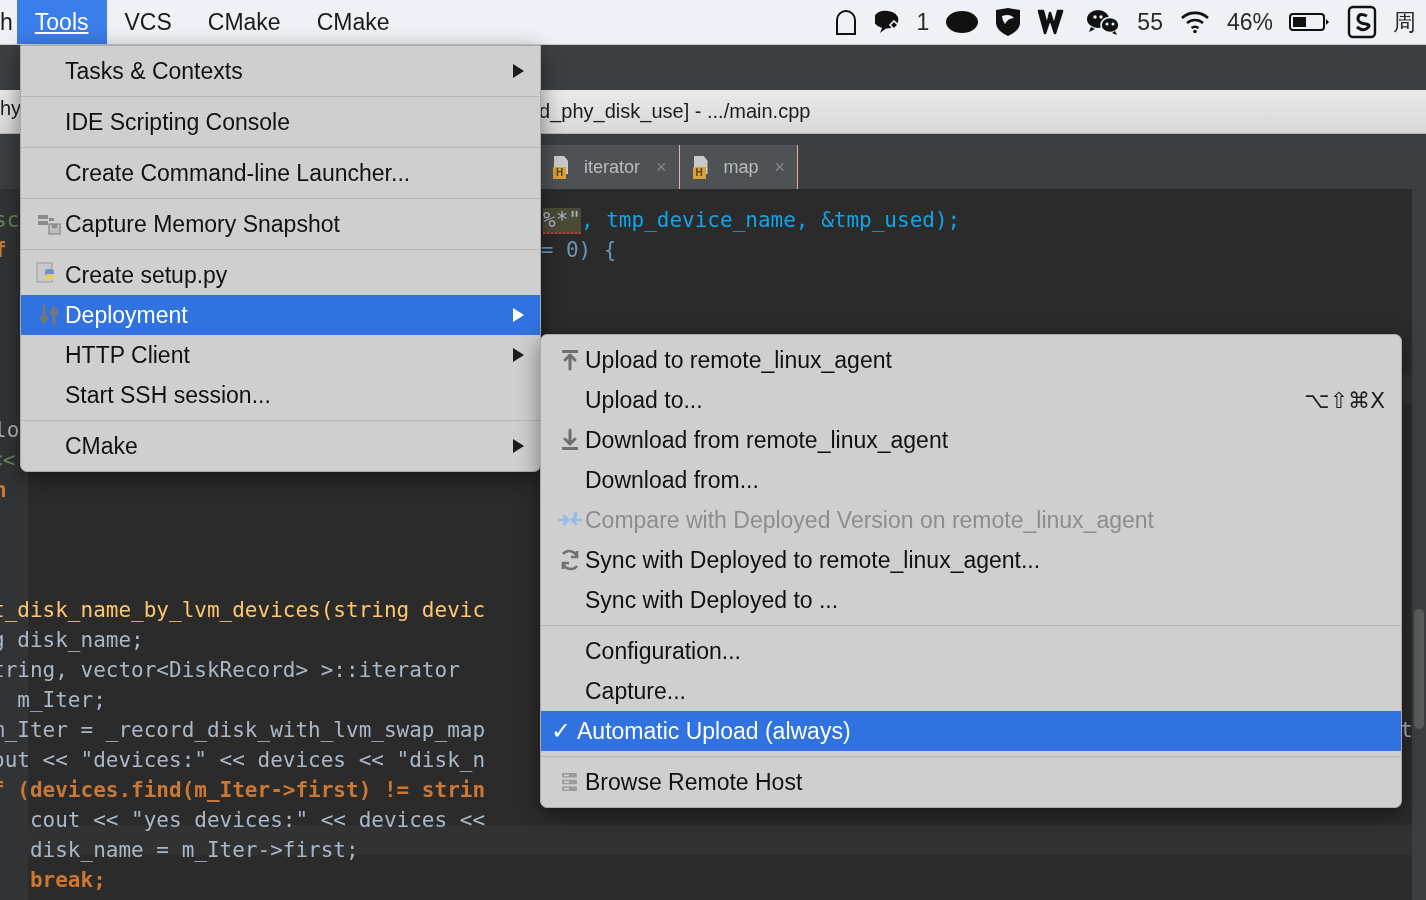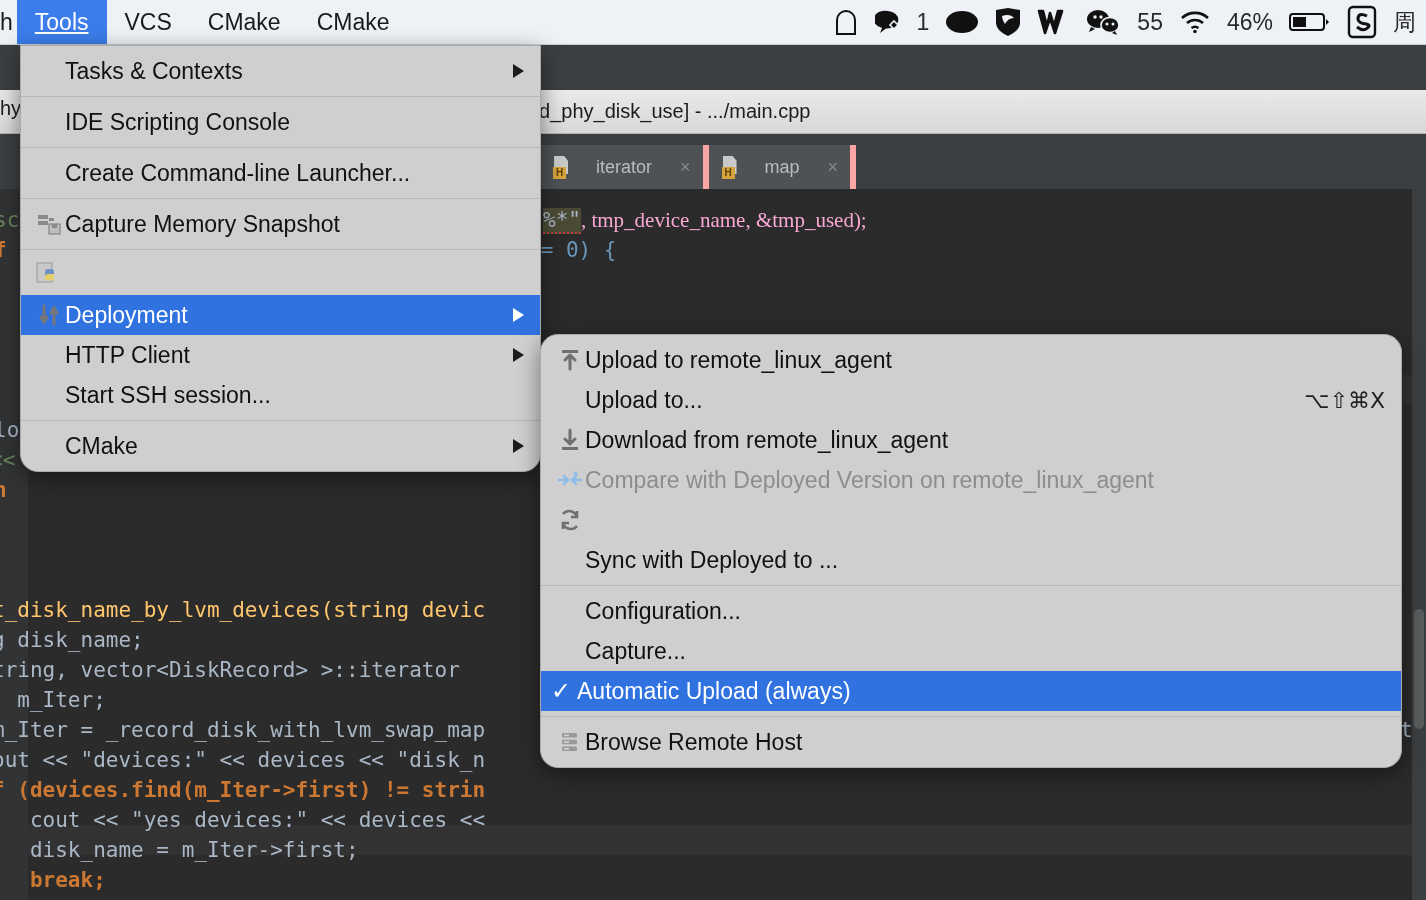--- a/index.html
+++ b/index.html
@@ -27,23 +27,23 @@
     margin-left: 0px; padding-left: 528px;
   }
   .ide-title-left {
     position: absolute; left: 0px; top: 52px; color:#1c1c1c; font-size:20px;
   }
   .ide-tabsrow {
     position: absolute; left: 0; top: 89px; width: 1426px; height: 55px;
     background: #3c3f41; display: flex; align-items: flex-end;
   }
   .ide-tab {
-    height: 44px; display: flex; align-items: center; gap: 24px;
+    height: 44px; display: flex; align-items: center; gap: 12px;
     padding: 0 12px 0 12px; background: #4e5254;
-    border-right: 6px solid #fca5a5; color:#bbbbbb; font-size:18px;justify-content:flex-end;
+    border-right: 1px solid #fca5a5; color:#bbbbbb; font-size:18px;justify-content:flex-end;
   }
   .ide-tab .tabclose { color:#8a8a8a; font-size:18px; margin-left:4px;}
   .hicon {
     width: 20px; height: 24px; position: relative; display:inline-block;
   }
   .hicon:before{
     content:""; position:absolute; left:2px; top:1px; width:14px; height:18px;
     background:#c9c9c9; clip-path: polygon(0 0, 72% 0, 100% 26%, 100% 100%, 0 100%);
   }
   .hicon:after{
@@ -62,21 +62,21 @@
     background: #313335;
   }
   .codeblk {
     position: absolute; font-family: "DejaVu Sans Mono", monospace;
     font-size: 21px; line-height: 30px; white-space: pre; color: #a9b7c6;
   }
   .k-kw   { color: #cc7832; font-weight: bold; }
   .k-str  { color: #6a8759; }
   .k-num  { color: #6897bb; }
   .k-fn   { color: #ffc66d; }
-  .k-sem  { color: #f9a8d4; font-family: Liberation Serif, serif; }
+  .k-sem  { color: #0ea5e9; }
   .hl-err { background:#4b4b35; border-bottom: 2px dotted #bc3f3c; }
   .curline { position:absolute; left:0; width:1426px; height:30px; background:#323232; }
 
   
   .vscroll {
     position:absolute; right:0; top:144px; width:14px; height:756px;
     background:#3c3f41;
   }
   .vthumb { position:absolute; right:2px; top:0px; width:10px; height:120px; background:#5a5d5e; border-radius:5px;}
 
@@ -99,21 +99,21 @@
   }
   .mb-ic { display:flex; align-items:center; color:#111; }
   .mb-txt { font-size: 23px; color: #2a2a2a; }
   .mb-cjk { font-size: 23px; color:#2a2a2a; font-family:"DejaVu Sans", sans-serif;}
 
   
   .menu {
     position: absolute;
     background: #cfcfcf;
     border: 1px solid #aaaaaa;
-    border-radius: 18px;
+    border-radius: 7px;
     box-shadow: 0 6px 22px rgba(0,0,0,0.45);
     padding: 5px 0;
   }
   .menu.tools { left: 20px; top: 45px; width: 521px; border-top-left-radius:0; border-top-right-radius:0;}
   .menu.sub   { left: 540px; top: 334px; width: 862px; }
 
   .mi {
     position: relative; display: flex; align-items: center;
     height: 40px; padding: 0 16px 0 14px; font-size: 23px; color: #111;
     white-space: nowrap;
@@ -307,20 +307,21 @@
     <div class="sep"></div>
 
     <div class="mi">
       <span class="ic">
         <svg width="28" height="26" viewBox="0 0 28 26">
             <rect x="1" y="1" width="15" height="19" fill="#c9c9c9" stroke="#9a9a9a" stroke-width="1"></rect>
             <path d="M9 7 h6 a3 3 0 0 1 3 3 v3 h-6 a3 3 0 0 0 -3 3 v-6 a3 3 0 0 1 3 -3Z" fill="#6d93c4"></path>
             <path d="M19 11 h-6 a3 3 0 0 0 -3 3 v3 h6 a3 3 0 0 1 3 3 v-6Z" fill="#e2ce6b" transform="translate(-1,1)"></path>
           </svg>
       </span>
+      <span class="lbl">Create setup.py</span>
     </div>
 
     <div class="mi sel">
       <span class="ic">
         <svg width="28" height="24" viewBox="0 0 28 24">
             <path d="M8 3 L8 18 M5 14 L8 19 L11 14" stroke="#777" stroke-width="3" fill="none" stroke-linecap="round"></path>
             <path d="M18 21 L18 6 M15 10 L18 5 L21 10" stroke="#777" stroke-width="3" fill="none" stroke-linecap="round"></path>
           </svg>
       </span>
       <span class="lbl">Deployment</span>
@@ -367,20 +368,24 @@
     <div class="mi">
       <span class="ic">
         <svg width="26" height="24" viewBox="0 0 26 24">
             <rect x="5" y="19" width="16" height="3" fill="#6f6f6f"></rect>
             <path d="M13 2 L13 15 M8 11 L13 16 L18 11" stroke="#6f6f6f" stroke-width="3" fill="none" stroke-linecap="round" stroke-linejoin="round"></path>
           </svg>
       </span>
       <span class="lbl">Download from remote_linux_agent</span>
     </div>
 
+    <div class="mi">
+      <span class="ic"></span>
+      <span class="lbl">Download from...</span>
+    </div>
 
     <div class="mi dim">
       <span class="ic">
         <svg width="26" height="22" viewBox="0 0 26 22">
             <path d="M2 11 L10 11 M7 7 L11 11 L7 15" stroke="#8fbce8" stroke-width="2.6" fill="none" stroke-linecap="round"></path>
             <path d="M24 11 L16 11 M19 7 L15 11 L19 15" stroke="#8fbce8" stroke-width="2.6" fill="none" stroke-linecap="round"></path>
             <path d="M17 3 L20 6 M20 3 L17 6" stroke="#8fbce8" stroke-width="2"></path>
           </svg>
       </span>
       <span class="lbl">Compare with Deployed Version on remote_linux_agent</span>
@@ -389,20 +394,21 @@
 
     <div class="mi">
       <span class="ic">
         <svg width="26" height="24" viewBox="0 0 26 24">
             <path d="M20 9 A8 8 0 0 0 6 6" stroke="#6f6f6f" stroke-width="2.6" fill="none"></path>
             <path d="M6 15 A8 8 0 0 0 20 18" stroke="#6f6f6f" stroke-width="2.6" fill="none"></path>
             <path d="M20 3 L20 9 L14 9" stroke="#6f6f6f" stroke-width="2.6" fill="none"></path>
             <path d="M6 21 L6 15 L12 15" stroke="#6f6f6f" stroke-width="2.6" fill="none"></path>
           </svg>
       </span>
+      <span class="lbl">Sync with Deployed to remote_linux_agent...</span>
     </div>
 
     <div class="mi">
       <span class="ic"></span>
       <span class="lbl">Sync with Deployed to ...</span>
     </div>
 
     <div class="sep"></div>
 
     <div class="mi">

